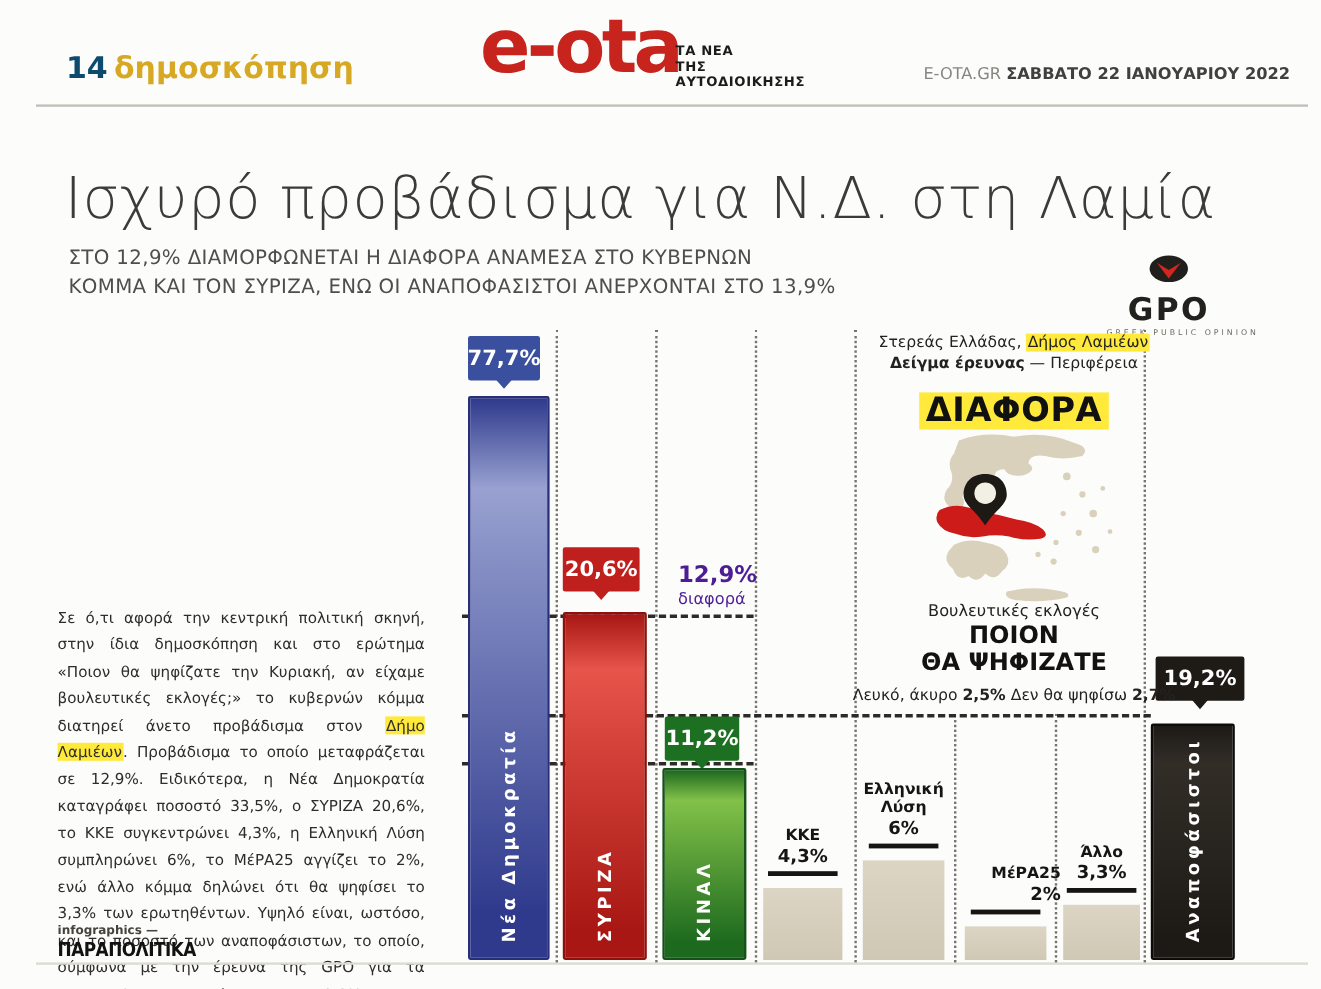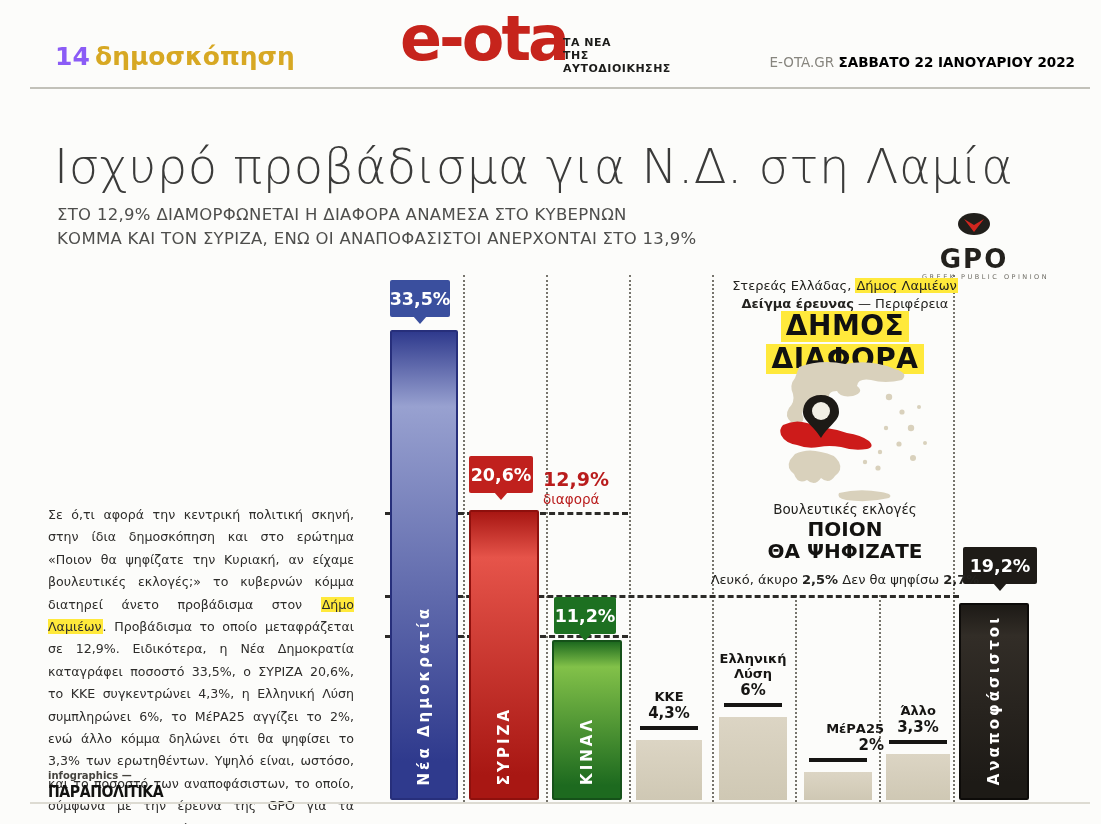--- a/index.html
+++ b/index.html
@@ -3,27 +3,27 @@
 <meta charset="utf-8">
 <style>
   html,body{margin:0;padding:0;}
   body{
     width:1101px;height:824px;position:relative;overflow:hidden;
     background:#fcfcfa;
     font-family:"DejaVu Sans","Liberation Sans",sans-serif;
     color:#2f2f2f;
   }
   
-  .pageno{position:absolute;left:55px;top:42px;font-size:25px;font-weight:800;color:#8b5cf6;}
+  .pageno{position:absolute;left:55px;top:42px;font-size:25px;font-weight:800;color:#0c4a6e;}
   .section{position:absolute;left:95px;top:42px;font-size:25px;font-weight:800;color:#d7a823;}
   .hdr-rule{position:absolute;left:30px;top:87px;width:1060px;height:2px;background:#aaa89c;opacity:.7;}
   .eota{position:absolute;left:400px;top:8px;font-size:62px;font-weight:900;color:#c6241c;letter-spacing:-3px;line-height:1;text-align:center;}
   .eota-tag{position:absolute;left:563px;top:36px;font-size:11px;font-weight:800;color:#1c1c1a;line-height:1.2;letter-spacing:.5px;}
   .hdr-date{position:absolute;left:690px;top:54px;width:385px;text-align:right;font-size:13.5px;color:#87857e;}
-  .hdr-date b{color:#000000;font-weight:800;}
+  .hdr-date b{color:#404040;font-weight:800;}
   
   .headline{position:absolute;left:54px;top:138px;font-size:48px;font-weight:300;color:#3b3b3a;letter-spacing:.5px;}
   .subhead{position:absolute;left:57px;top:203px;font-size:16.5px;line-height:1.48;color:#4e4e4c;letter-spacing:.3px;}
   
   .gpo{position:absolute;left:884px;top:212px;width:180px;}
   .gpo-row{display:flex;align-items:center;gap:6px;flex-direction:column;}
   .gpo-name{font-size:26px;font-weight:900;color:#23211d;letter-spacing:2px;line-height:1;}
   .gpo-sub{margin-left:38px;font-size:6.5px;color:#6b6961;letter-spacing:2.5px;margin-top:1px;}
   
   .article{position:absolute;left:48px;top:504px;width:306px;font-size:12.6px;line-height:1.78;color:#2e2d2b;text-align:justify;}
@@ -44,21 +44,21 @@
   .tag{position:absolute;height:37px;background:var(--tag);color:#fff;font-size:17.5px;font-weight:800;
        display:flex;align-items:center;justify-content:center;border-radius:2px;}
   .tag::after{content:"";position:absolute;left:50%;bottom:-7px;margin-left:-7px;
        border:7px solid transparent;border-top:8px solid var(--tag);border-bottom:0;}
   .vlabel{position:absolute;bottom:13px;left:calc(50% - 9px);writing-mode:vertical-rl;transform:rotate(180deg);
        color:#fff;font-weight:700;font-size:15px;letter-spacing:3px;white-space:nowrap;}
   .mini{position:absolute;left:-12px;right:-12px;text-align:center;color:#161513;}
   .mini-name{font-size:13px;font-weight:700;line-height:1.18;}
   .mini-val{font-size:15px;font-weight:800;line-height:1.25;}
   .mini-rule{height:4px;background:#161513;width:58px;margin:3px auto 0;}
-  .gap-note{position:absolute;left:158px;top:193px;text-align:left;color:#b91c1c;}
+  .gap-note{position:absolute;left:180px;top:193px;text-align:left;color:#4c1d95;}
   .gap-val{font-size:19px;font-weight:800;}
   .gap-lbl{font-size:13.5px;margin-top:1px;}
   
   .sample{position:absolute;left:310px;top:2px;width:300px;text-align:center;font-size:13px;color:#23221f;line-height:1.35;}
   .region{position:absolute;left:310px;top:34px;width:300px;text-align:center;line-height:1.02;}
   .region span{display:inline-block;background:#ffe93b;font-size:28px;font-weight:900;color:#111;padding:1px 5px;margin-top:2px;letter-spacing:.5px;}
   .mapwrap{position:absolute;left:352px;top:82px;width:226px;height:148px;}
   .elections{position:absolute;left:305px;top:226px;width:310px;text-align:center;font-size:13.5px;color:#23221f;}
   .question{position:absolute;left:305px;top:243px;width:310px;text-align:center;font-size:20px;font-weight:900;line-height:1.1;color:#131210;}
   .poll-note{position:absolute;left:270px;top:297px;width:380px;text-align:center;font-size:13px;color:#23221f;}
@@ -115,21 +115,21 @@
   <div class="hline" style="top:320px;left:0;width:574px"></div>
   <div class="hline" style="top:360px;left:0;width:243px"></div>
 
   <div class="gap-note">
     <div class="gap-val">12,9%</div>
     <div class="gap-lbl">διαφορά</div>
   </div>
 
   <div class="col" style="left: 5px; width: 68px; --tag: #3a4f9e; --light: #98a1d0; --dark: #2f3a8d; --border: #272f7b;">
     <div class="tag" style="left:0;width:60px;top:5px">
-        <span>33,5%</span>
+        <span>77,7%</span>
       </div>
     <div class="bar" style="height: 466px;">
         <div class="vlabel">Νέα Δημοκρατία</div>
       </div>
   </div>
 
   <div class="col" style="left: 84px; width: 70px; --tag: #c0201d; --light: #e6544a; --dark: #a81713; --border: #8e100d;">
     <div class="tag" style="left:0;width:64px;top:181px">
         <span>20,6%</span>
       </div>
@@ -191,21 +191,21 @@
     <div class="bar" style="height: 193px;">
         <div class="vlabel">Αναποφάσιστοι</div>
       </div>
   </div>
 
   <div class="sample">
     <div><span>Στερεάς Ελλάδας, </span><span class="hl">Δήμος Λαμιέων</span></div>
     <div><span class="b">Δείγμα έρευνας</span><span> — Περιφέρεια</span></div>
   </div>
   <div class="region">
-    <span>ΔΗΜΟΣ</span><br>
+    <br>
     <span>ΔΙΑΦΟΡΑ</span>
   </div>
 
   <div class="mapwrap">
     <svg width="226" height="148" viewBox="0 0 226 148">
 
       <path fill="#d9d1bc" d="M62,10 Q84,2 108,7 Q134,2 158,12 Q172,16 165,23 Q148,27 134,23 Q121,21 120,29 Q128,35 116,39 Q103,41 100,34 Q90,34 92,43 Q96,51 87,55 Q77,57 75,49 Q67,49 65,57 Q69,65 61,67 L54,65 Q47,59 52,51 Q58,45 56,37 Q52,28 58,21 Z"></path>
 
       <path fill="#d9d1bc" d="M58,97 Q70,91 84,95 Q98,97 102,105 Q106,113 98,119 Q92,128 84,121 Q78,130 70,123 Q61,128 57,117 Q49,111 53,103 Z"></path>
 

